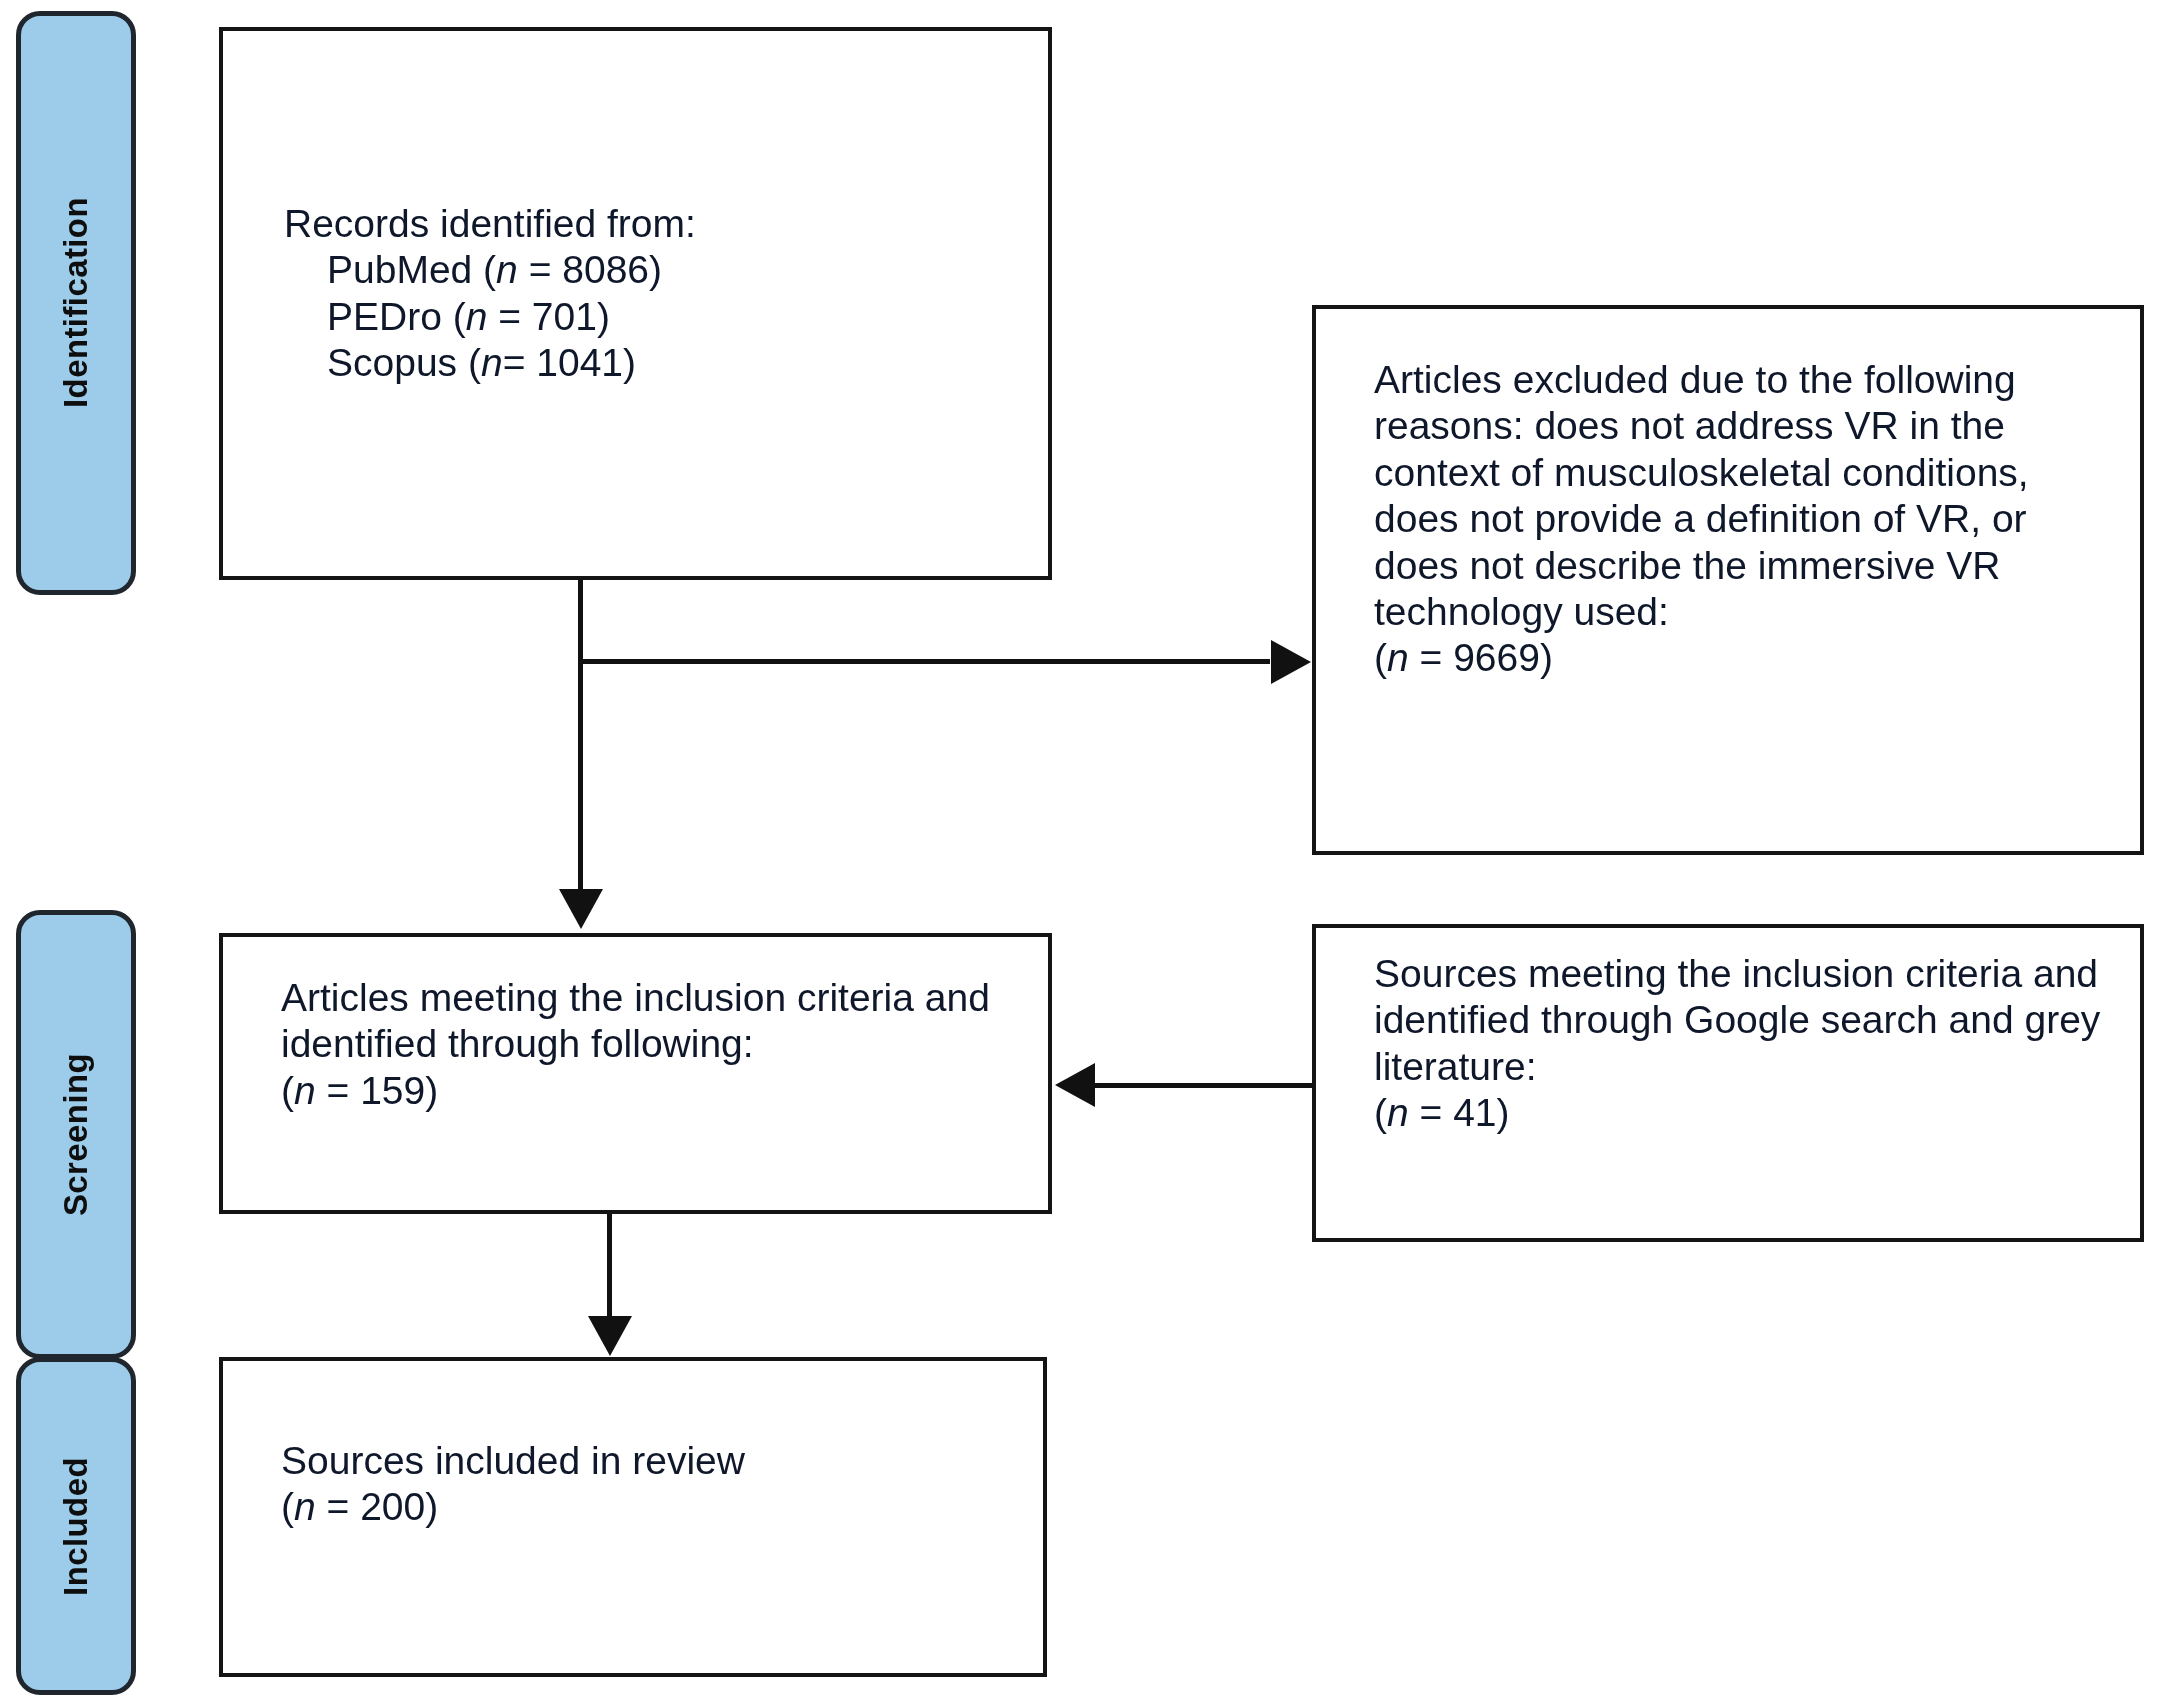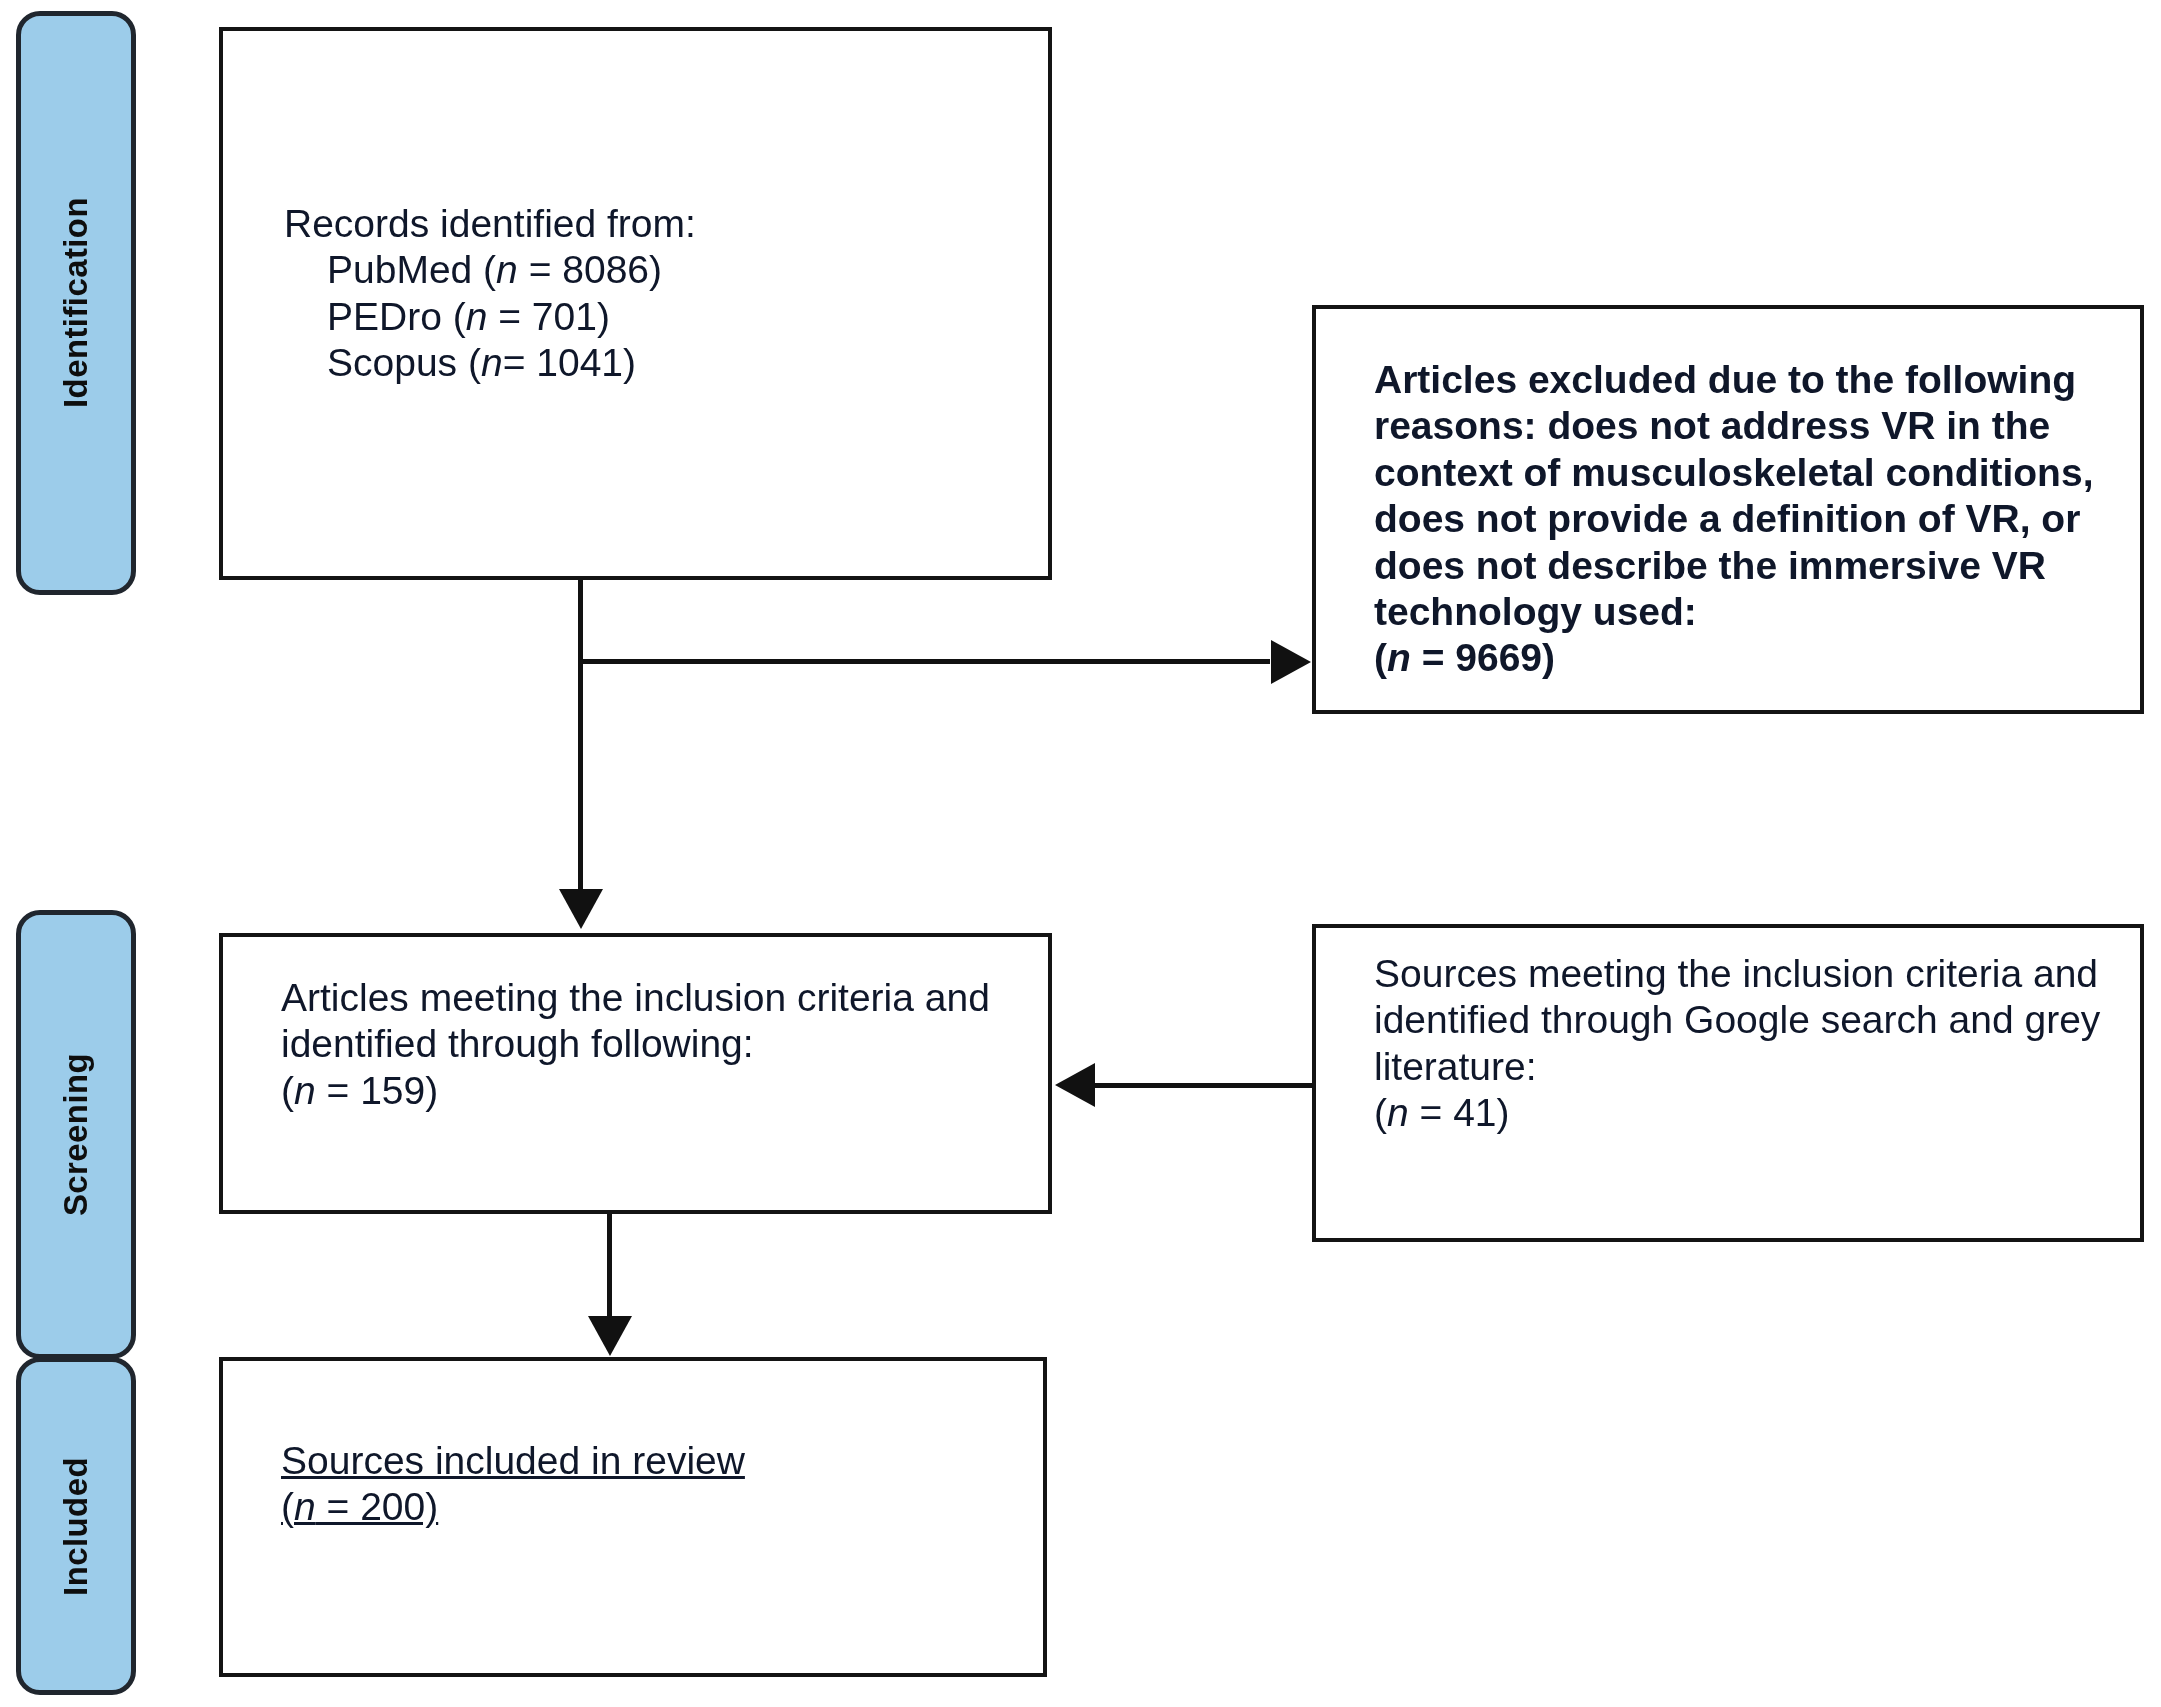--- a/index.html
+++ b/index.html
@@ -103,34 +103,34 @@
   </div>
 
   <div class="stage-bar" style="left:15.7px; top:1357px; width:120px; height:338px;">
     <span class="stage-bar-label">Included</span>
   </div>
 
   <div class="flow-box" style="left:219px; top:27px; width:833px; height:553px;">
     <div class="flow-box-text" style="top:170px;"><span>Records identified from:</span><br><span style="display:inline-block;width:43px;"></span><span>PubMed</span> <span>(<em class="nvar">n</em> = 8086)</span><br><span style="display:inline-block;width:43px;"></span><span>PEDro</span> <span>(<em class="nvar">n</em> = 701)</span><br><span style="display:inline-block;width:43px;"></span><span>Scopus</span> <span>(<em class="nvar">n</em>= 1041)</span></div>
   </div>
 
-  <div class="flow-box" style="left:1312px; top:305px; width:832px; height:409px;font-weight:bold;">
+  <div class="flow-box" style="left:1312px; top:305px; width:832px; height:550px;">
     <div class="flow-box-text" style="top:48px; left:30px; right:21.4px;"><span>Articles excluded due to the following reasons: does not address VR in the context of musculoskeletal conditions, does not provide a definition of VR, or does not describe the immersive VR technology used:</span><br><span>(<em class="nvar">n</em> = 9669)</span></div>
   </div>
 
   <div class="flow-box" style="left:219px; top:933px; width:833px; height:281px;">
     <div class="flow-box-text" style="top:38px; left:30px; right:21.4px;"><span>Articles meeting the inclusion criteria and identified through following:</span><br><span>(<em class="nvar">n</em> = 159)</span></div>
   </div>
 
   <div class="flow-box" style="left:1312px; top:924px; width:832px; height:318px;">
     <div class="flow-box-text" style="top:23px; left:30px; right:21.4px;"><span>Sources meeting the inclusion criteria and identified through Google search and grey literature:</span><br><span>(<em class="nvar">n</em> = 41)</span></div>
   </div>
 
   <div class="flow-box" style="left:219px; top:1357px; width:828px; height:320px;">
-    <div class="flow-box-text" style="top:77px; left:30px; right:21.4px;text-decoration:underline;"><span>Sources included in review</span><br><span>(<em class="nvar">n</em> = 200)</span></div>
+    <div class="flow-box-text" style="top:77px; left:30px; right:21.4px;"><span>Sources included in review</span><br><span>(<em class="nvar">n</em> = 200)</span></div>
   </div>
 
   <div class="conn conn-v" style="left:578px; top:580px; height:310px;"></div>
   <div class="arrow-head arrow-down" style="left:559px; top:889px;"></div>
 
   <div class="conn conn-h" style="left:578px; top:659px; width:692px;"></div>
   <div class="arrow-head arrow-right" style="left:1271px; top:640px;"></div>
 
   <div class="conn conn-h" style="left:1095px; top:1083px; width:218px;"></div>
   <div class="arrow-head arrow-left" style="left:1055px; top:1063px;"></div>

